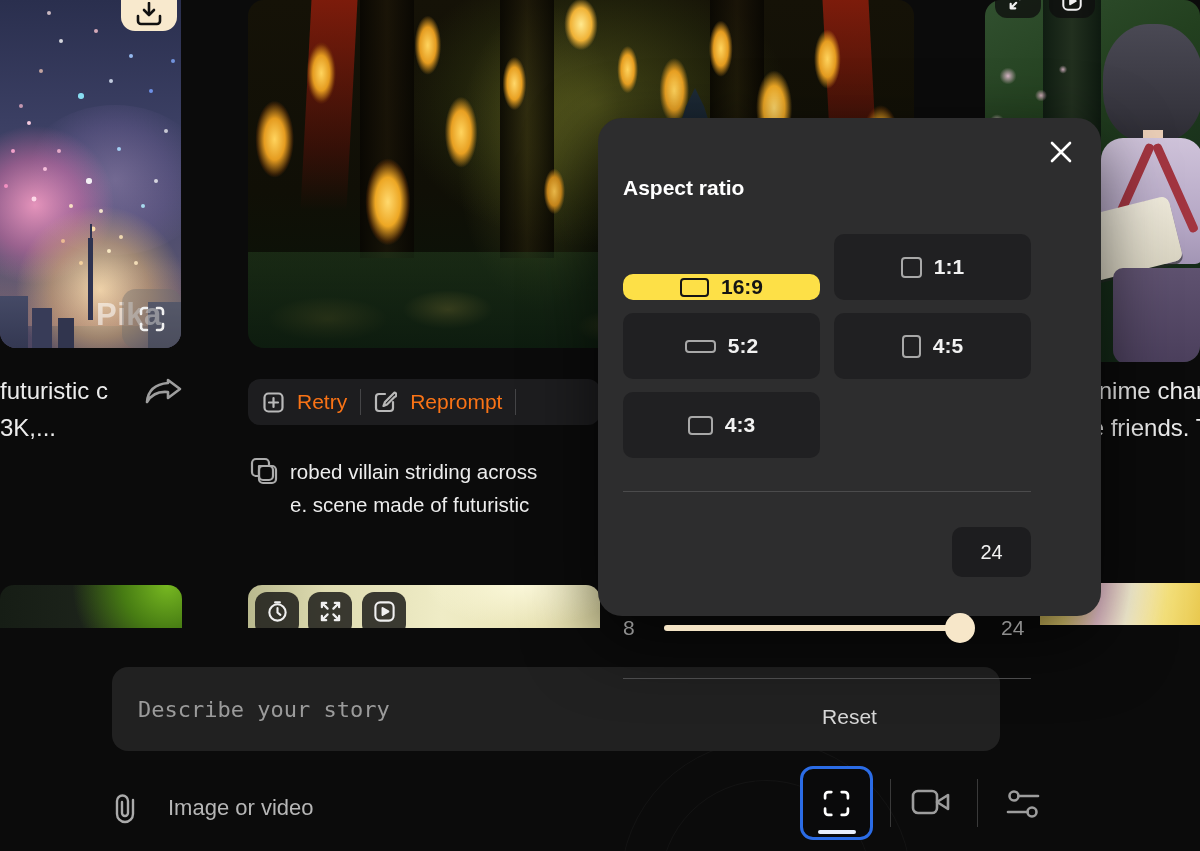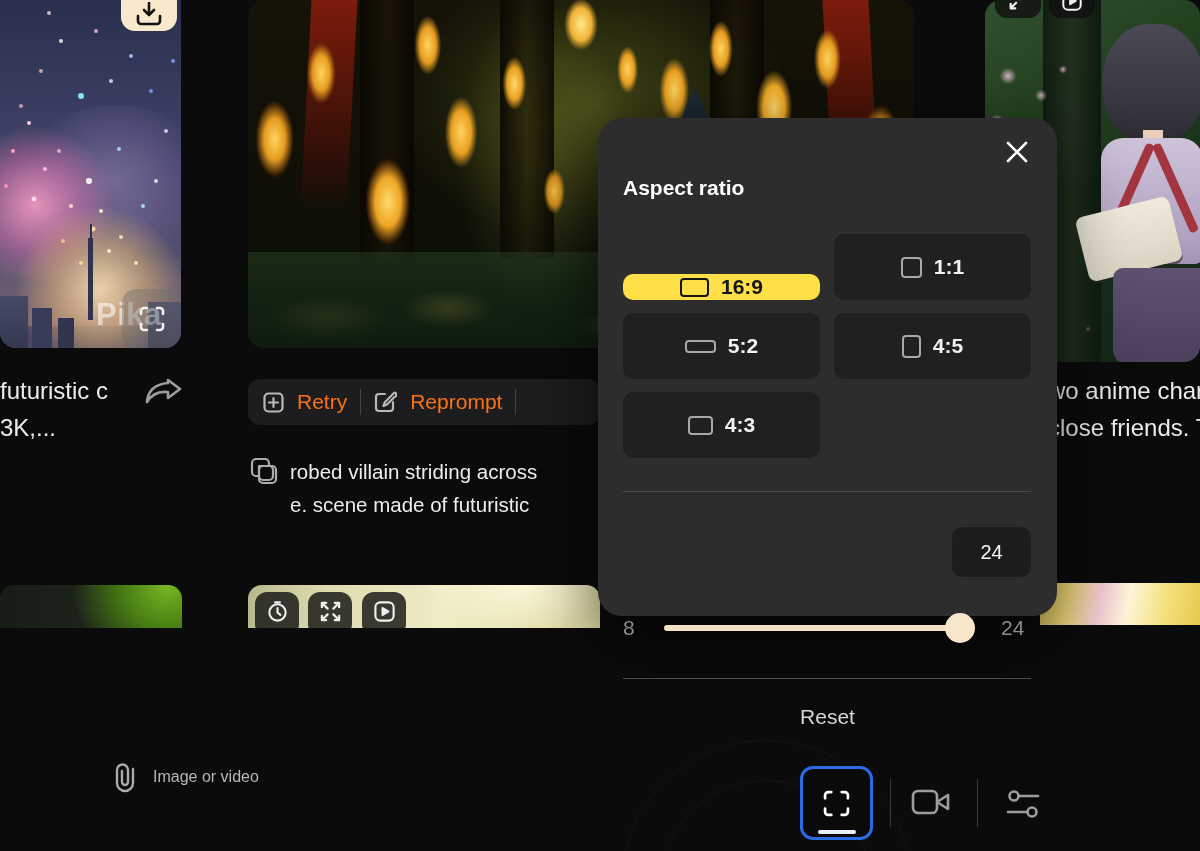--- a/index.html
+++ b/index.html
@@ -144,31 +144,31 @@
   .row2-right{left:1040px;top:583px;width:160px;height:42px;border-radius:14px 0 0 0;
      background:linear-gradient(100deg,#d8c05a 0%,#f2da7a 18%,#f5ccd8 38%,#fdf6d8 55%,#f4e07a 78%,#e8c84e 100%);}
   .r2-btn{position:absolute;top:7px;width:44px;height:44px;border-radius:12px;background:rgba(20,20,18,.82);
      display:flex;align-items:flex-start;justify-content:center;padding-top:8px;box-sizing:border-box;}
 
   
   .composer-input{left:112px;top:667px;width:888px;height:84px;background:#212121;border-radius:16px;box-sizing:border-box;}
   .composer-input input{width:100%;height:100%;background:transparent;border:none;outline:none;
      font-family:"DejaVu Sans Mono",monospace;font-size:22px;color:#e8e8e8;padding:0 26px;box-sizing:border-box;}
   .composer-input input::placeholder{color:#9b9b9b;}
-  .attach-row{left:112px;top:761px;display:flex;align-items:center;gap:15px;color:#b6b6b6;font-size:16px;}
+  .attach-row{left:112px;top:792px;display:flex;align-items:center;gap:30px;color:#b6b6b6;font-size:22px;}
 
   .ring{position:absolute;border:1px solid rgba(255,255,255,.035);border-radius:50%;}
   .fs-btn{left:800px;top:766px;width:73px;height:74px;border-radius:13px;border:3px solid #2b6ce6;background:#0a0a0b;
      box-sizing:border-box;display:flex;align-items:center;justify-content:center;position:absolute;}
   .fs-underline{position:absolute;bottom:3px;left:50%;transform:translateX(-50%);width:38px;height:4px;border-radius:2px;background:#e9effc;}
   .ctrl-div{position:absolute;width:1px;height:48px;background:#3a3a3a;top:779px;}
 
   
   .modal{left:598px;top:118px;width:459px;height:498px;background:#2d2d2e;border-radius:24px;
-     box-shadow:0 24px 70px rgba(0,0,0,.6);position:absolute;z-index:10;}
+     box-shadow:0 24px 70px rgba(0,0,0,.6);position:absolute;z-index:10;padding-left:44px;}
   .modal-close{position:absolute;top:20px;right:26px;width:28px;height:28px;color:#fff;cursor:pointer;}
   .modal-title{position:absolute;left:25px;top:58px;color:#fff;font-size:21px;font-weight:700;}
   .ar-grid{position:absolute;left:25px;top:116px;width:408px;display:grid;
      grid-template-columns:197px 197px;grid-auto-rows:66px;column-gap:14px;row-gap:13px;}
   .ar-btn{background:#202022;border-radius:10px;display:flex;align-items:center;justify-content:center;gap:12px;
      color:#f2f2f2;font-size:21px;font-weight:600;cursor:pointer;}
   .ar-btn .shape{border:2px solid #a8a8a8;border-radius:4px;box-sizing:border-box;}
   .ar-btn.selected{background:#fde047;color:#141414;margin-top:40px;}
   .ar-btn.selected .shape{border-color:#141414;}
   .sh-169{width:29px;height:19px;} .sh-916{width:16px;height:27px;}
@@ -326,20 +326,23 @@
     </div>
     <div class="r2-btn" style="left:114px;">
       <svg width="23" height="23" viewBox="0 0 24 24" fill="none" stroke="#f0f0f0" stroke-width="2.2" stroke-linejoin="round">
         <rect x="2.5" y="2.5" width="19" height="19" rx="5"></rect>
           <path d="M10 8.5l6 3.5-6 3.5z" fill="#f0f0f0"></path>
       </svg>
     </div>
   </div>
   <div class="abs row2-right"></div>
 
+  <div class="abs composer-input">
+    <input type="text" placeholder="Describe your story" style="">
+  </div>
   <div class="abs attach-row">
     <svg width="26" height="32" viewBox="0 0 26 32" fill="none" stroke="#ababab" stroke-width="2.4" stroke-linecap="round">
       <path d="M21 8v14a8 8 0 0 1-16 0V9a5.5 5.5 0 0 1 11 0v12a3 3 0 0 1-6 0V10"></path>
     </svg>
     <span>Image or video</span>
   </div>
 
   <div class="fs-btn">
     <svg width="27" height="27" viewBox="0 0 26 26" fill="none" stroke="#fff" stroke-width="2.6" stroke-linecap="round">
       <path d="M2 8V5a3 3 0 0 1 3-3h3"></path>

